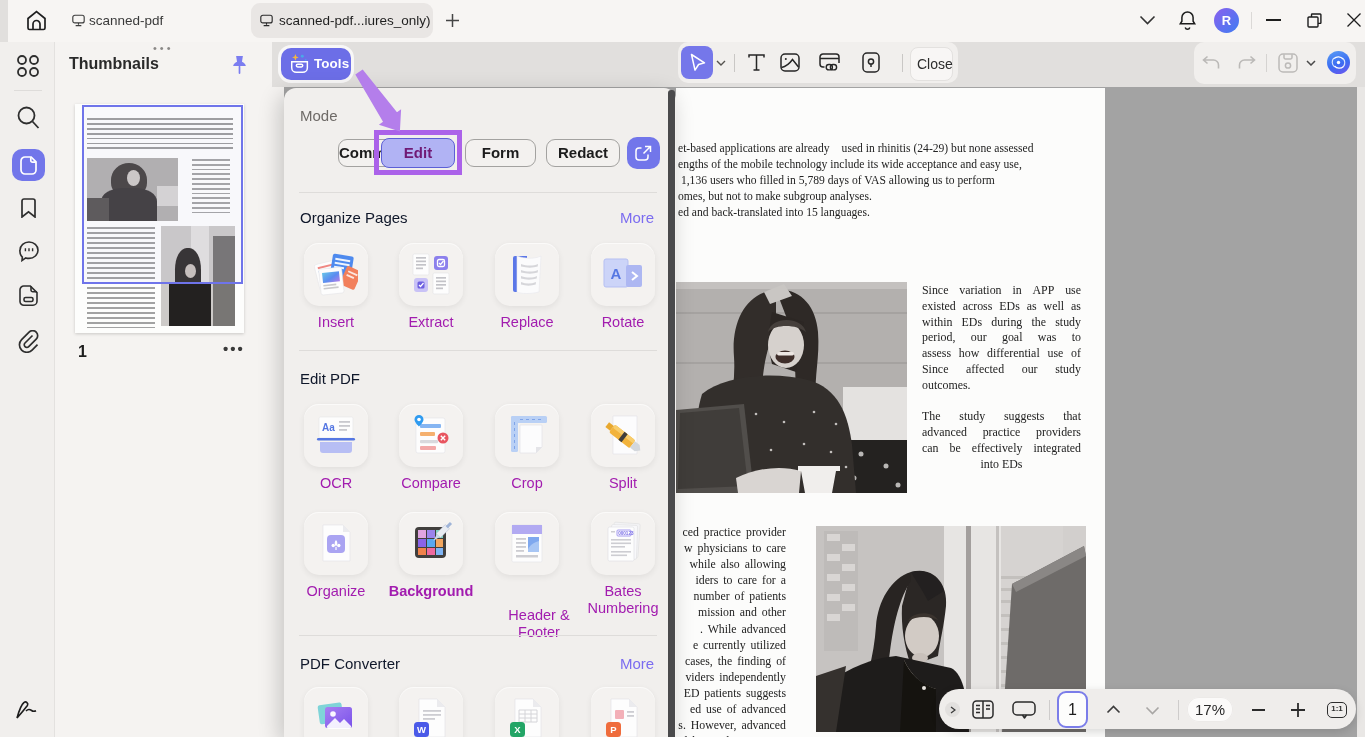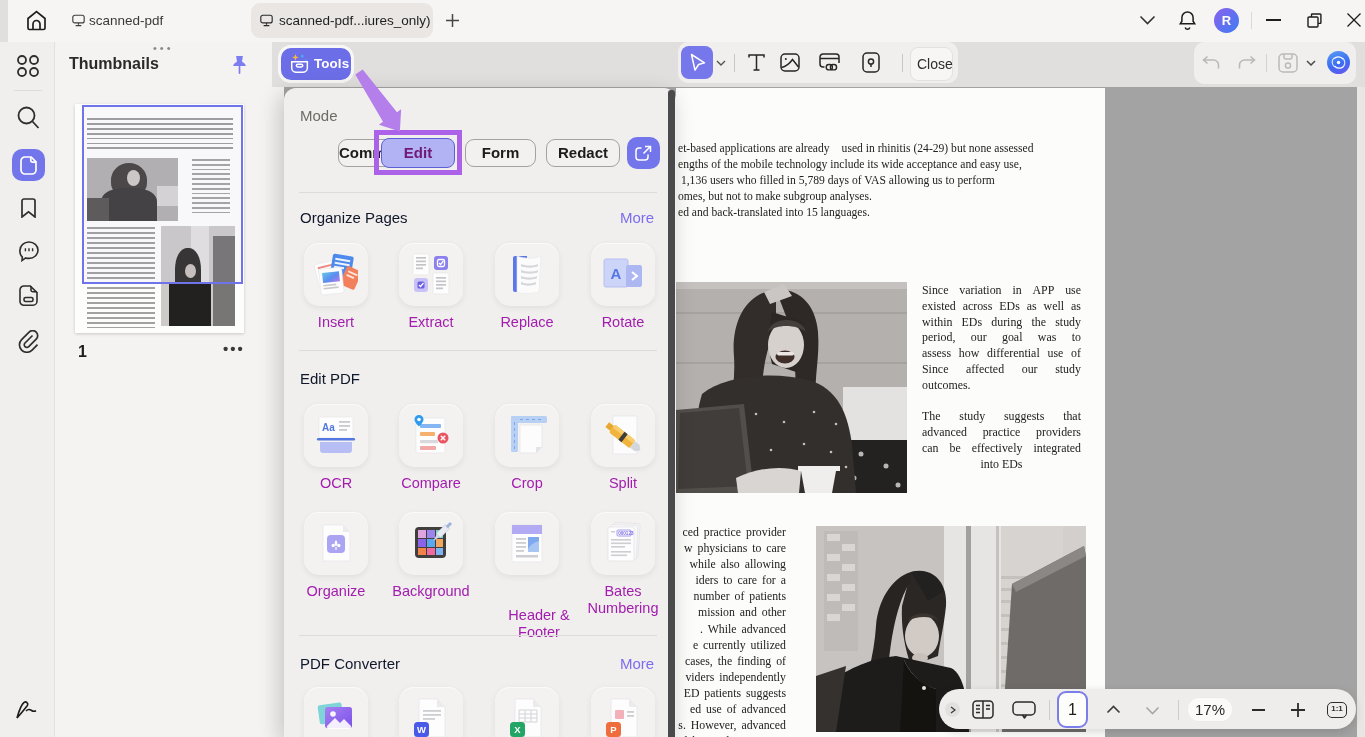--- a/index.html
+++ b/index.html
@@ -454,21 +454,21 @@
     <div class="tile" style="left:307px;top:316px;"></div>
     <div class="tlabel" style="left:-3px;top:387px;">OCR</div>
     <div class="tlabel" style="left:92px;top:387px;">Compare</div>
     <div class="tlabel" style="left:188px;top:387px;">Crop</div>
     <div class="tlabel" style="left:284px;top:387px;">Split</div>
     <div class="tile" style="left:20px;top:424px;"></div>
     <div class="tile" style="left:115px;top:424px;"></div>
     <div class="tile" style="left:211px;top:424px;"></div>
     <div class="tile" style="left:307px;top:424px;"></div>
     <div class="tlabel" style="left:-3px;top:495px;">Organize</div>
-    <div class="tlabel" style="left:92px;top:495px;">Background</div>
+    <div class="tlabel" style="left:92px;top:495px;font-weight:bold;">Background</div>
     <div class="tlabel" style="left:200px;top:495px;margin-top:24px;">Header &amp;<br>Footer</div>
     <div class="tlabel" style="left:284px;top:495px;">Bates<br>Numbering</div>
     <div class="abs" style="left:15px;top:547px;width:358px;height:1px;background:#dedcda;"></div>
     <div class="seclabel" style="left:16px;top:567px;">PDF Converter</div>
     <div class="more" style="left:336px;top:567px;">More</div>
     <div class="tile" style="left:20px;top:599px;"></div>
     <div class="tile" style="left:115px;top:599px;"></div>
     <div class="tile" style="left:211px;top:599px;"></div>
     <div class="tile" style="left:307px;top:599px;"></div>
 

